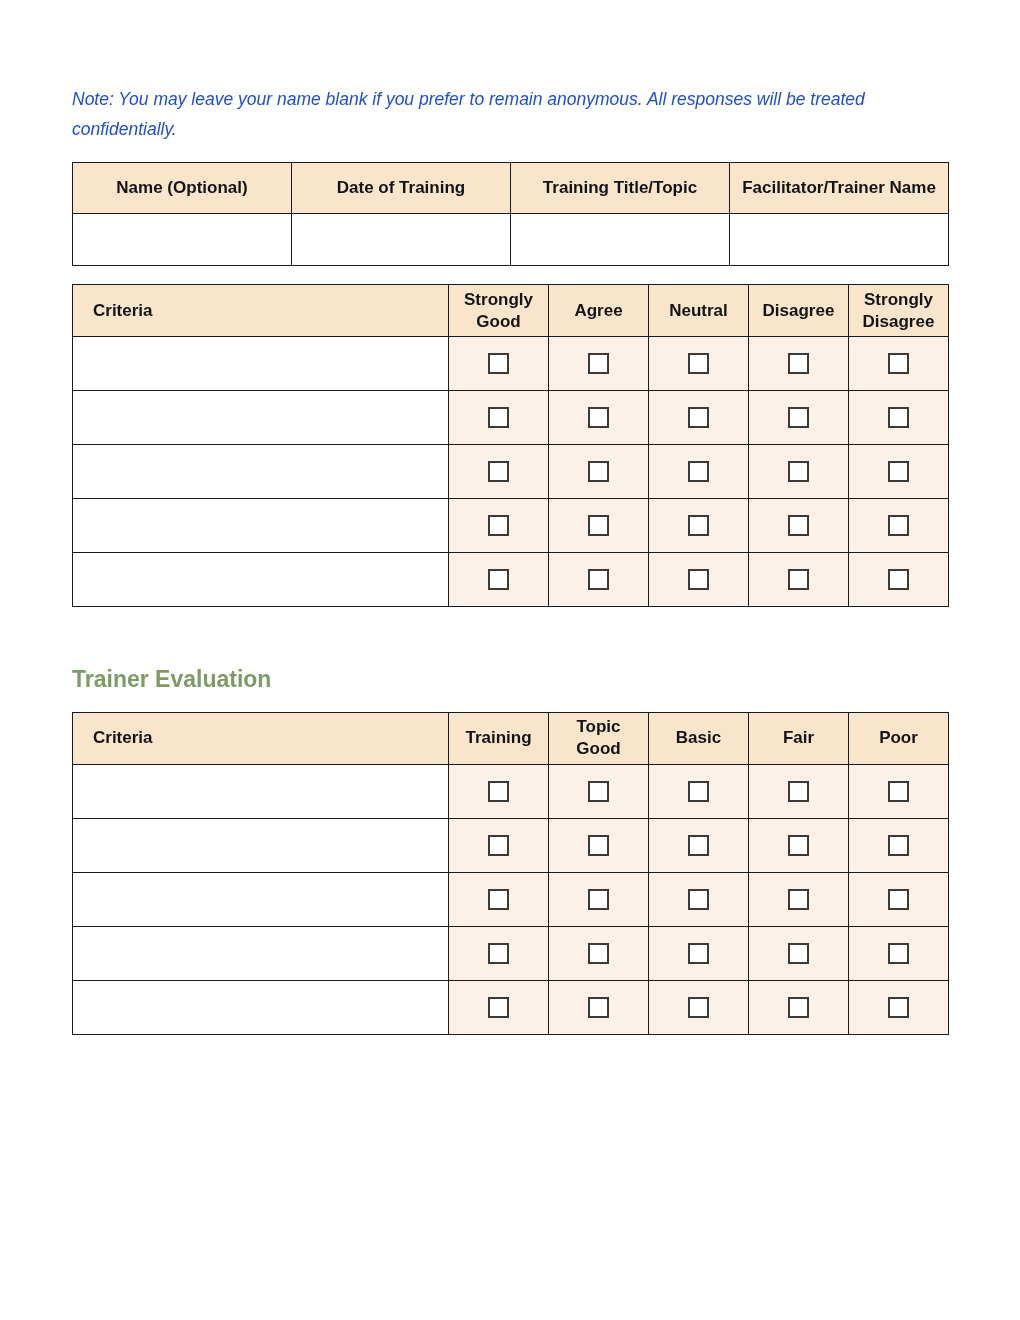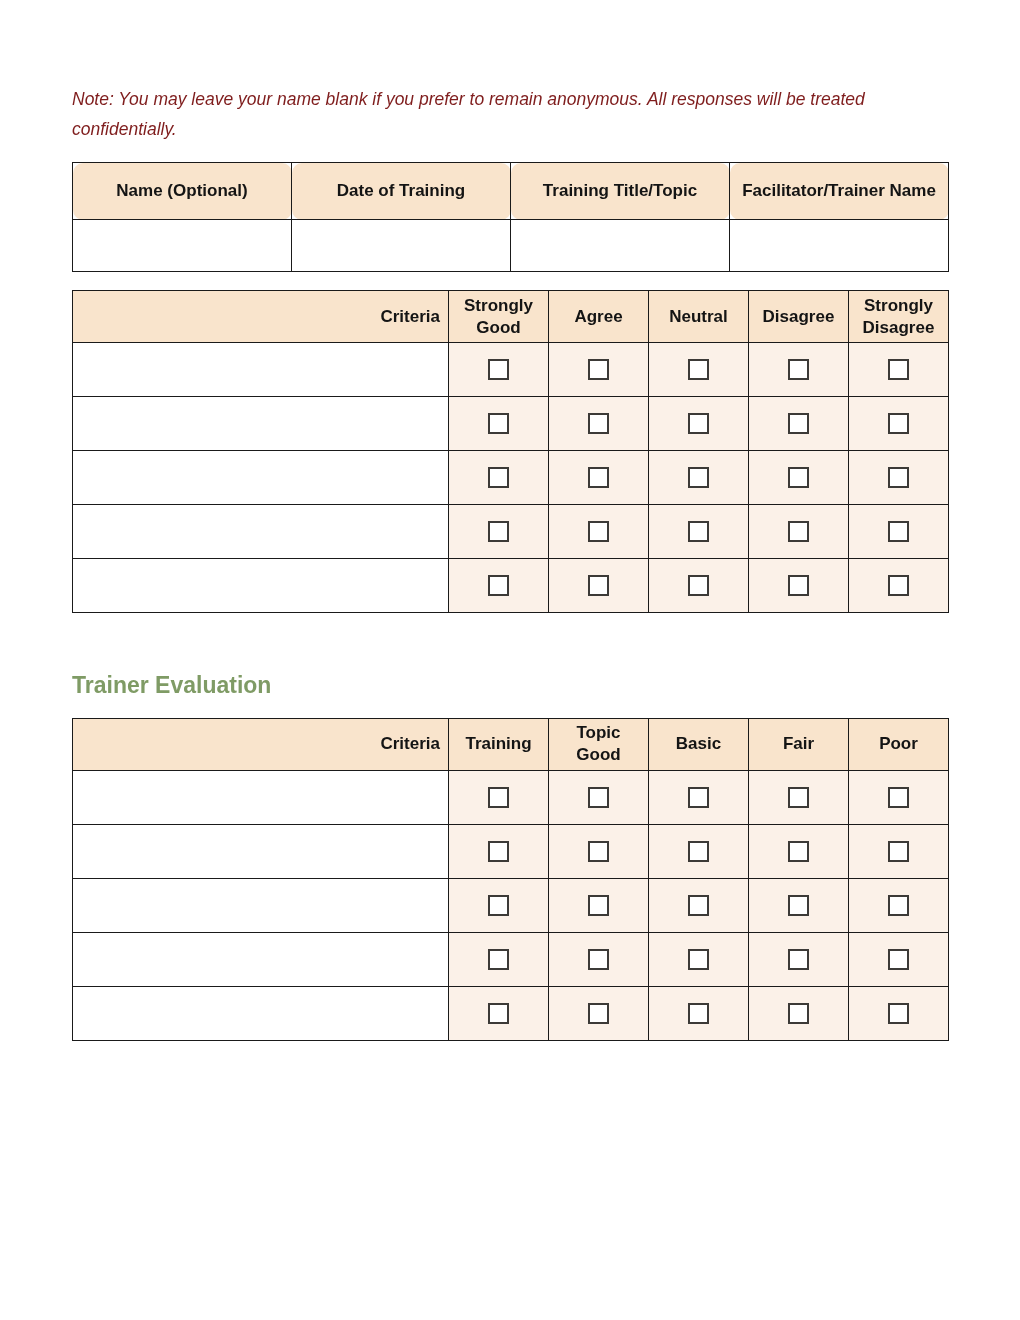--- a/index.html
+++ b/index.html
@@ -34,21 +34,21 @@
     line-height: 1.2;
   }
   .heading-basic   { margin-top: 27px; }
   .heading-content { margin-top: 57px; }
   .heading-trainer { margin-top: 59px; }
   .note {
     margin: 12px 0 0 0;
     font-style: italic;
     font-size: 17.5px;
     line-height: 1.72;
-    color: #7f1d1d;
+    color: #1d4ed8;
     max-width: 880px;
   }
   table {
     border-collapse: collapse;
     table-layout: fixed;
     width: 876px;
   }
   .basic-table   { margin-top: 18px; }
   .rating-table  { margin-top: 18px; }
   th, td {
@@ -57,26 +57,26 @@
     font-size: 17px;
     padding: 2px 8px;
   }
   th {
     background: #f9e4cc;
     font-weight: bold;
     text-align: center;
     color: #141414;
     line-height: 1.3;
   }
-  .basic-table th { height: 57px; border-radius: 10px; }
+  .basic-table th { height: 51px; }
   .basic-table td { height: 52px; background: #ffffff; }
   .rating-table th { height: 52px; }
   .rating-table th.crit-head {
-    text-align: right;
-    padding-left: 0;
+    text-align: left;
+    padding-left: 20px;
   }
   .rating-table td { height: 54px; }
   .crit-cell   { background: #ffffff; }
   .check-cell  { background: #fbf1e8; text-align: center; }
   .checkbox {
     display: inline-block;
     width: 21px;
     height: 21px;
     box-sizing: border-box;
     border: 2.2px solid #3c3a37;

